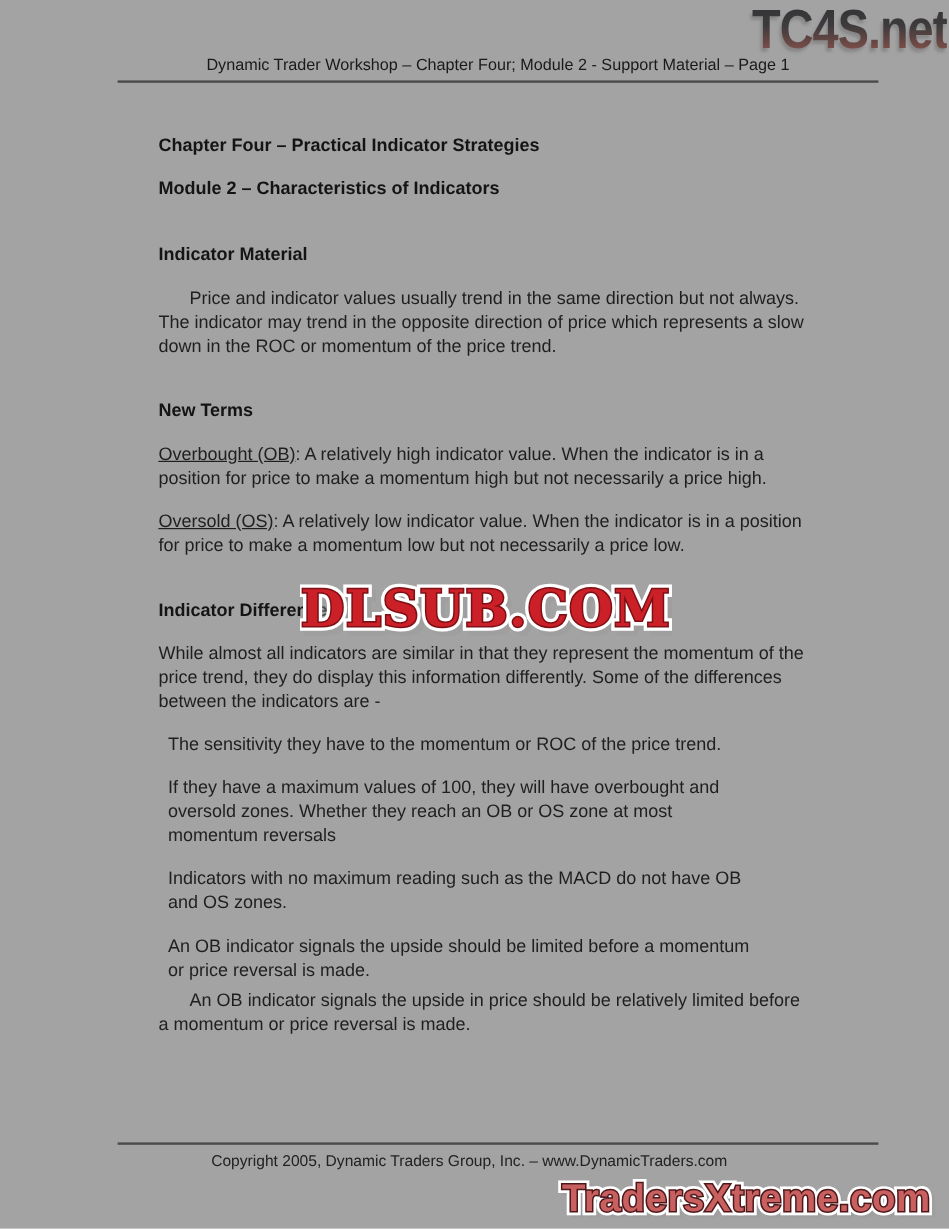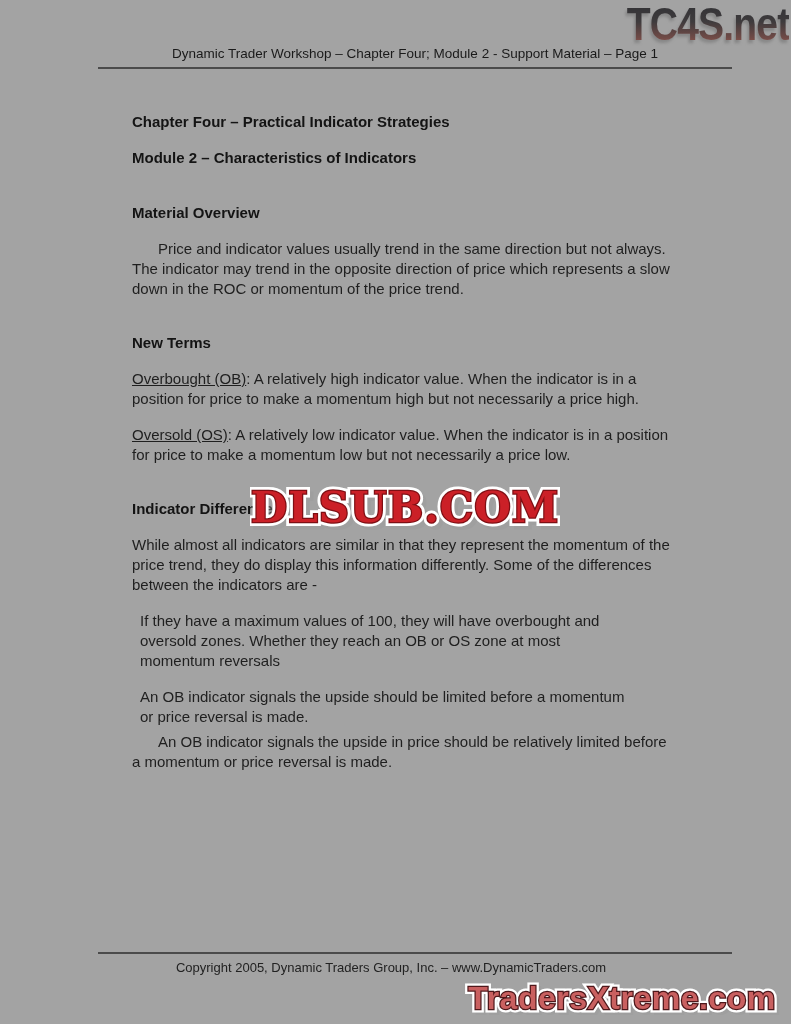--- a/index.html
+++ b/index.html
@@ -54,40 +54,43 @@
 <div class="page">
 
   <div class="tc4s">TC4S.net</div>
   <div class="header-title">Dynamic Trader Workshop – Chapter Four; Module 2 - Support Material – Page 1</div>
   <div class="rule rule-top"></div>
 
   <div class="content">
     <h1 class="h">Chapter Four – Practical Indicator Strategies</h1>
     <h1 class="h mt6">Module 2 – Characteristics of Indicators</h1>
 
-    <h2 class="h mt35">Material Overview</h2>
+    <h2 class="h mt35">Indicator Material</h2>
     <p class="body indent mt6">Price and indicator values usually trend in the same direction but not always.
 The indicator may trend in the opposite direction of price which represents a slow
 down in the ROC or momentum of the price trend.</p>
 
     <h2 class="h mt34">New Terms</h2>
     <p class="body mt7"><span class="term">Overbought (OB)</span><span>: A relatively high indicator value. When the indicator is in a
 position for price to make a momentum high but not necessarily a price high.</span></p>
     <p class="body mt7"><span class="term">Oversold (OS)</span><span>: A relatively low indicator value. When the indicator is in a position
 for price to make a momentum low but not necessarily a price low.</span></p>
 
     <h2 class="h mt34">Indicator Differences</h2>
     <p class="body mt8">While almost all indicators are similar in that they represent the momentum of the
 price trend, they do display this information differently. Some of the differences
 between the indicators are -</p>
 
     <div class="list mt4">
+      <p class="body li">The sensitivity they have to the momentum or ROC of the price trend.</p>
       <p class="body li">If they have a maximum values of 100, they will have overbought and
 oversold zones. Whether they reach an OB or OS zone at most
 momentum reversals</p>
+      <p class="body li">Indicators with no maximum reading such as the MACD do not have OB
+and OS zones.</p>
       <p class="body li">An OB indicator signals the upside should be limited before a momentum
 or price reversal is made.</p>
     </div>
 
     <p class="body indent mt5">An OB indicator signals the upside in price should be relatively limited before
 a momentum or price reversal is made.</p>
   </div>
 
   <svg class="dlsub" width="310" height="54" viewBox="0 0 310 54">
     <g font-family="'DejaVu Serif',serif" font-weight="bold" font-size="42" letter-spacing="1" text-anchor="middle">

